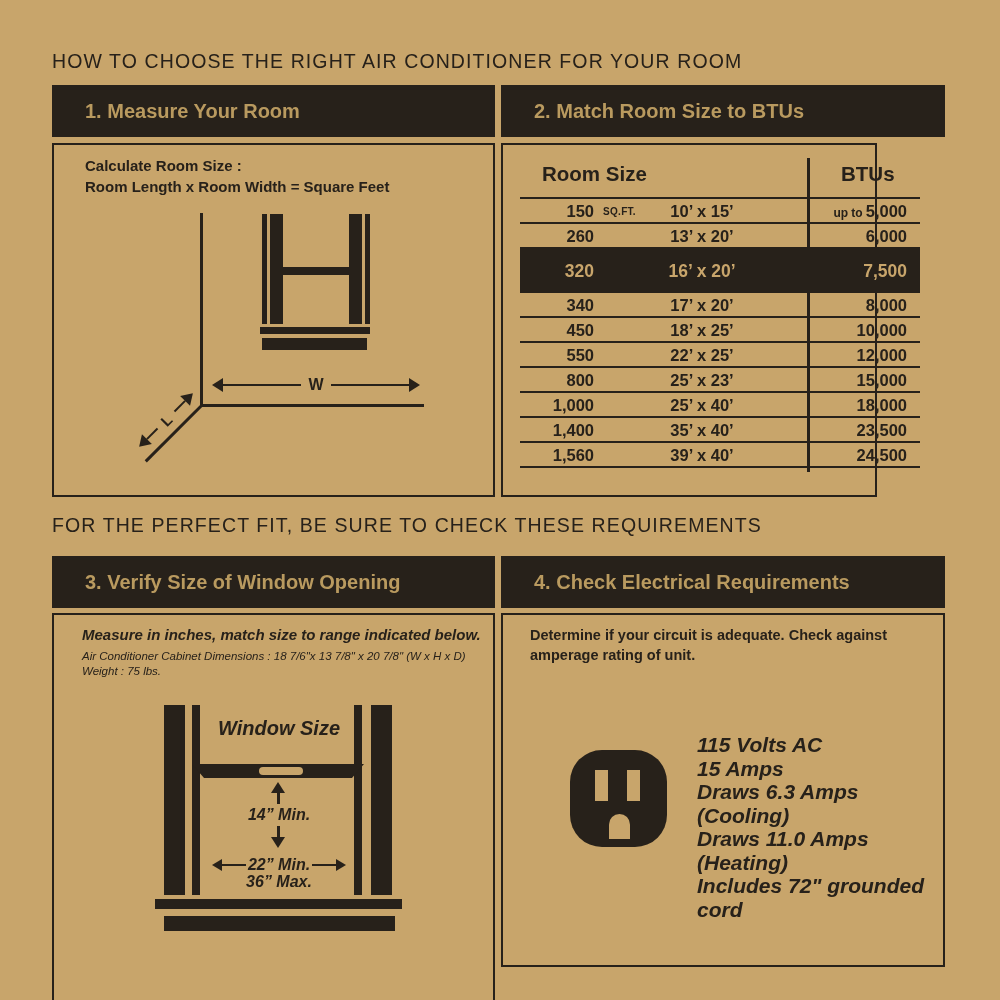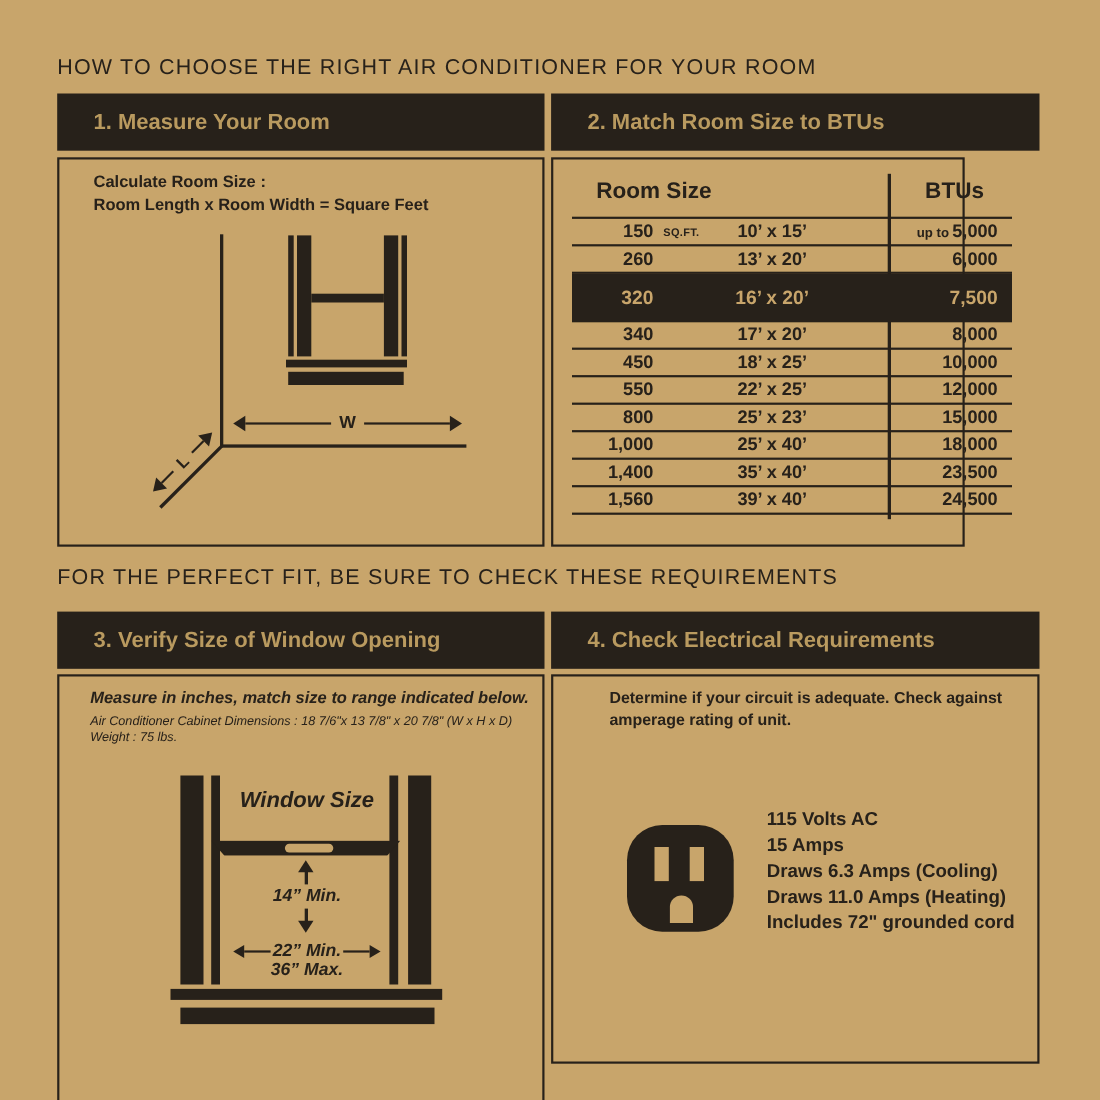--- a/index.html
+++ b/index.html
@@ -48,23 +48,23 @@
   .handle{position:absolute;left:205px;top:152px;width:44px;height:8px;background:var(--bg);border-radius:4px;}
   .ctr-lbl{position:absolute;left:160px;width:130px;text-align:center;font-size:16px;font-weight:700;line-height:17px;}
   .v-tri-up{position:absolute;width:0;height:0;border-left:7px solid transparent;border-right:7px solid transparent;border-bottom:11px solid var(--ink);}
   .v-tri-dn{position:absolute;width:0;height:0;border-left:7px solid transparent;border-right:7px solid transparent;border-top:11px solid var(--ink);}
   .sm-arrow{position:absolute;display:flex;align-items:center;height:14px;width:34px;}
   .sm-arrow .line{flex:1;height:2.5px;background:var(--ink);}
   .sm-arrow .tl{width:0;height:0;border-top:6px solid transparent;border-bottom:6px solid transparent;border-right:10px solid var(--ink);}
   .sm-arrow .tr{width:0;height:0;border-top:6px solid transparent;border-bottom:6px solid transparent;border-left:10px solid var(--ink);}
 
   
-  .p4-text{position:absolute;left:27px;top:10px;font-size:14.5px;font-weight:700;line-height:20px;margin-left:24px;}
+  .p4-text{position:absolute;left:27px;top:10px;font-size:14.5px;font-weight:700;line-height:20px;}
   .outlet{position:absolute;left:67px;top:135px;width:97px;height:97px;background:var(--ink);border-radius:32px;}
-  .specs{position:absolute;left:194px;top:118px;font-size:17px;font-weight:700;line-height:23.5px;}
+  .specs{position:absolute;left:194px;top:118px;font-size:21px;font-weight:700;line-height:23.5px;font-style:italic;}
 </style>
 </head>
 <body>
 
 <div class="stage">
 
   <div class="sec-title" style="top:50px;">HOW TO CHOOSE THE RIGHT AIR CONDITIONER FOR YOUR ROOM</div>
 
   <div class="panel-header" style="left:52px;top:85px;width:443px;">
     <span>1. Measure Your Room</span>

